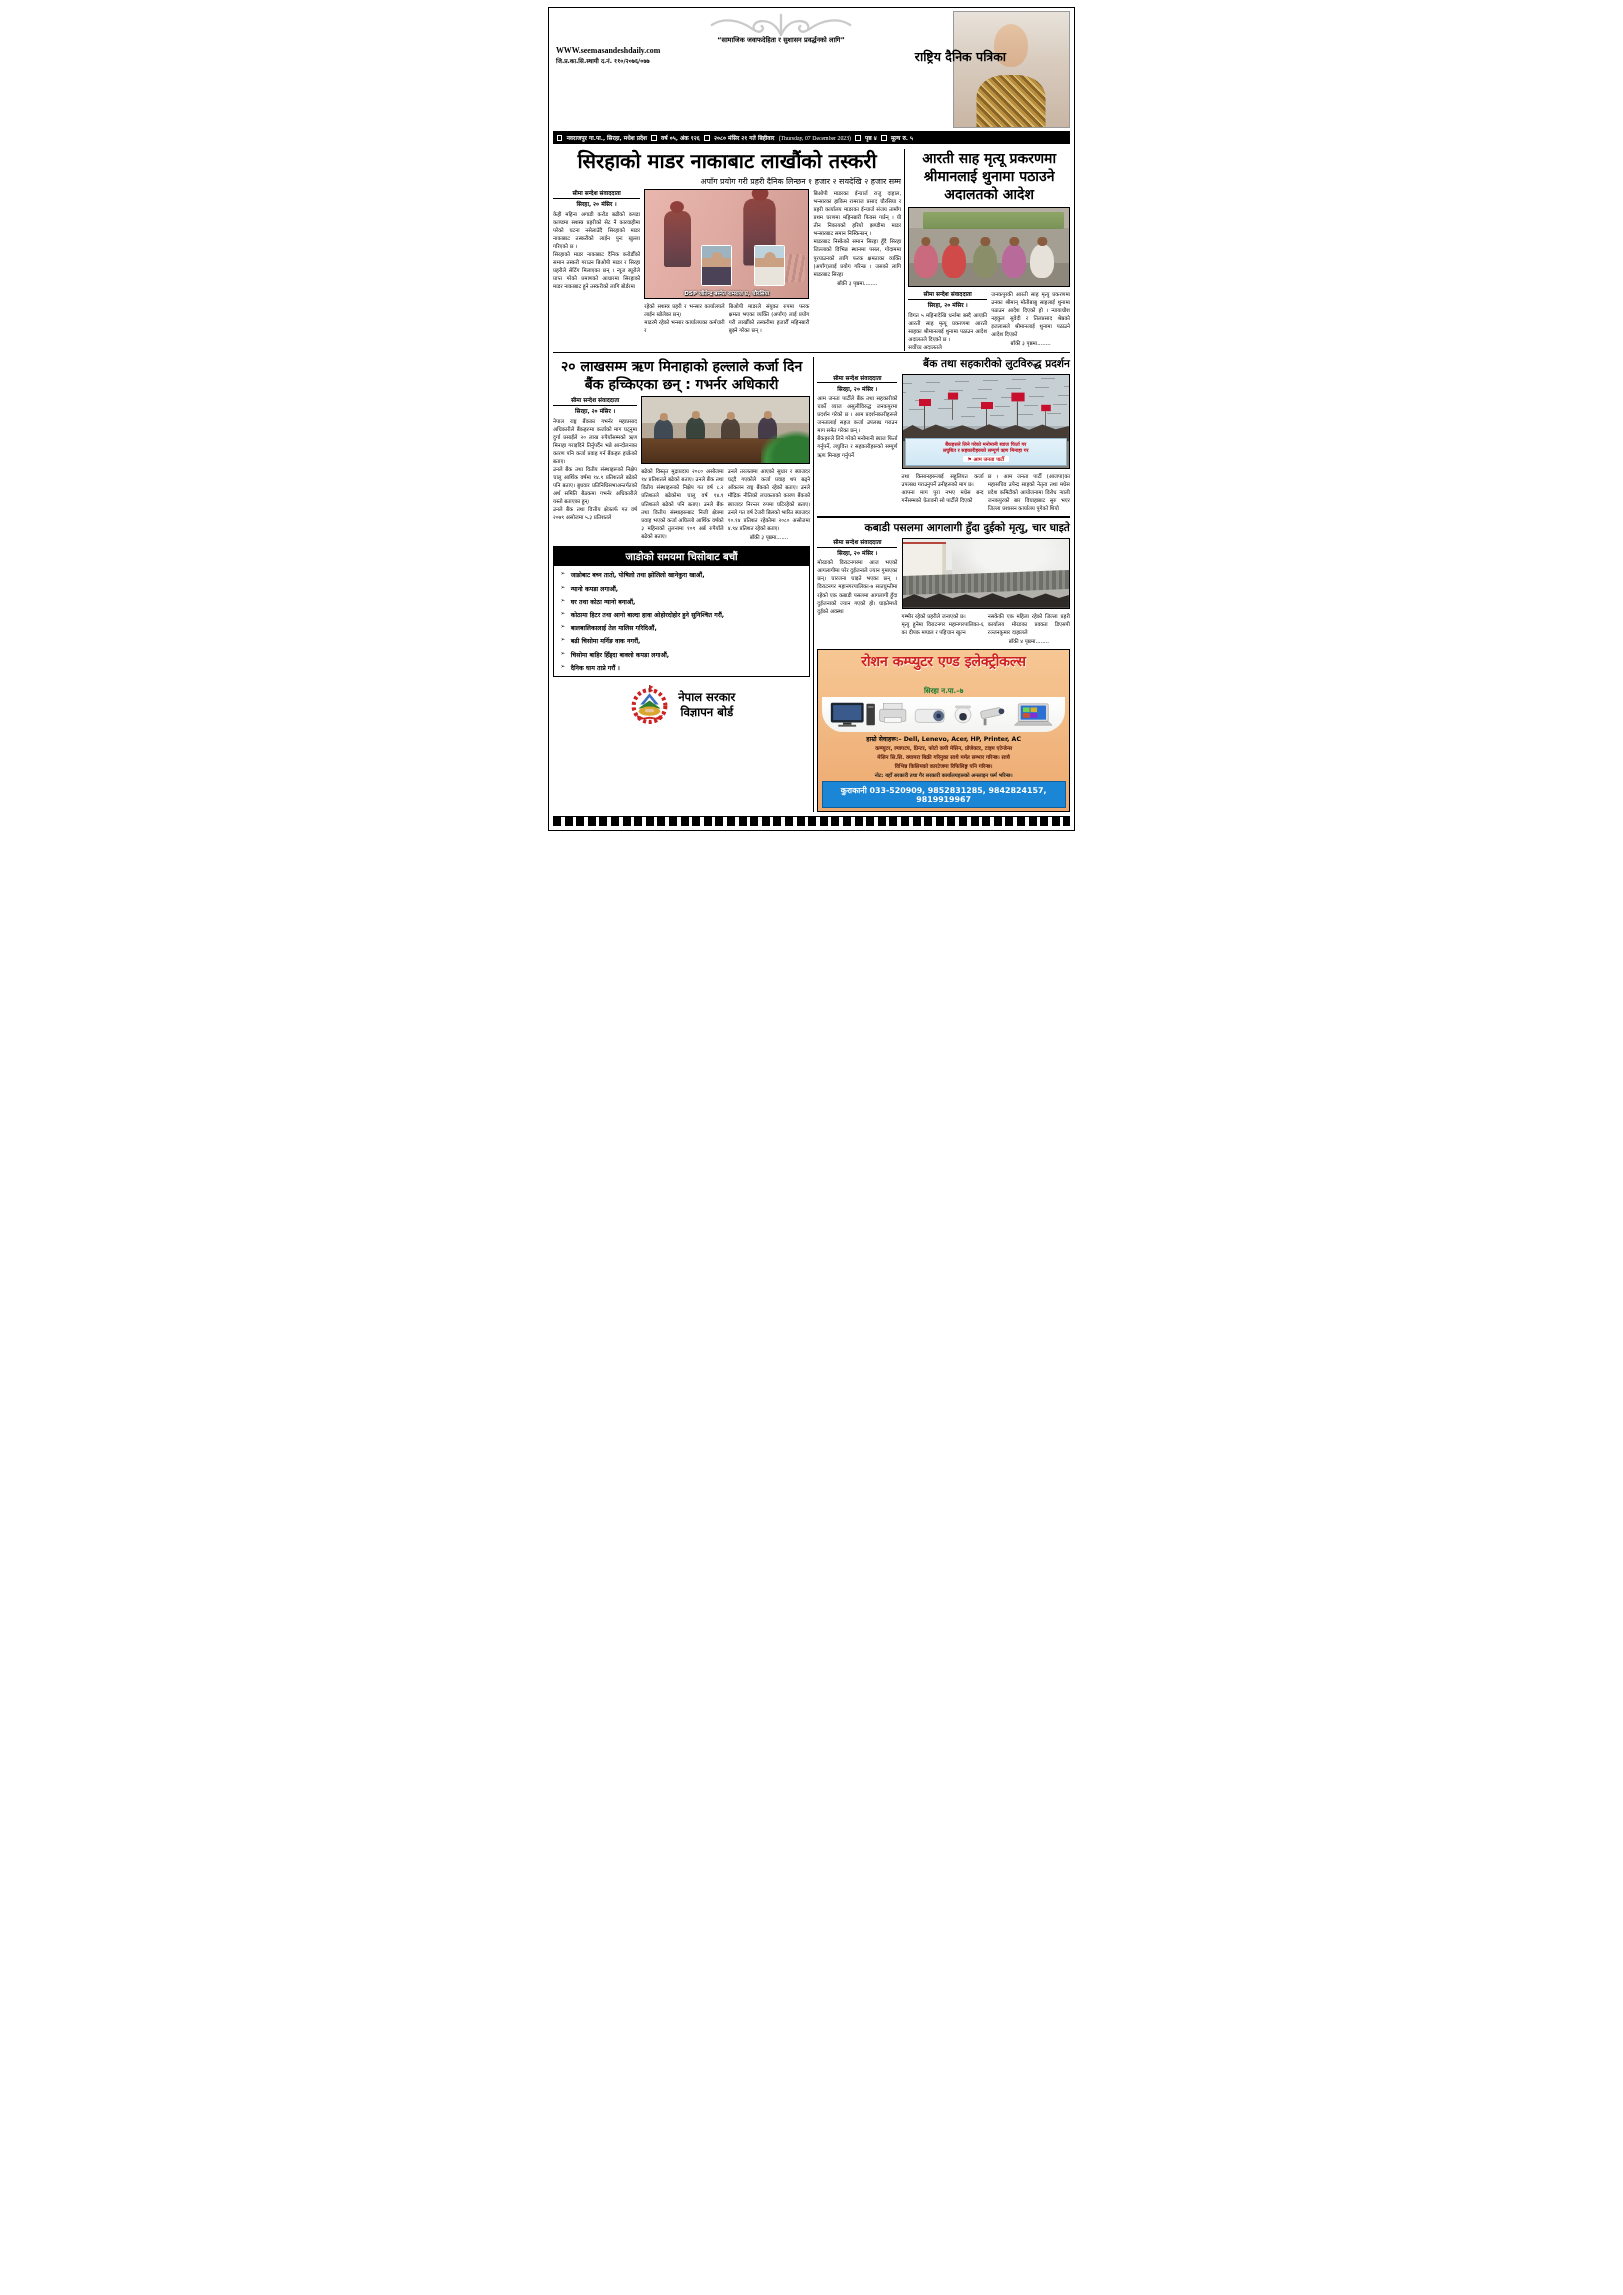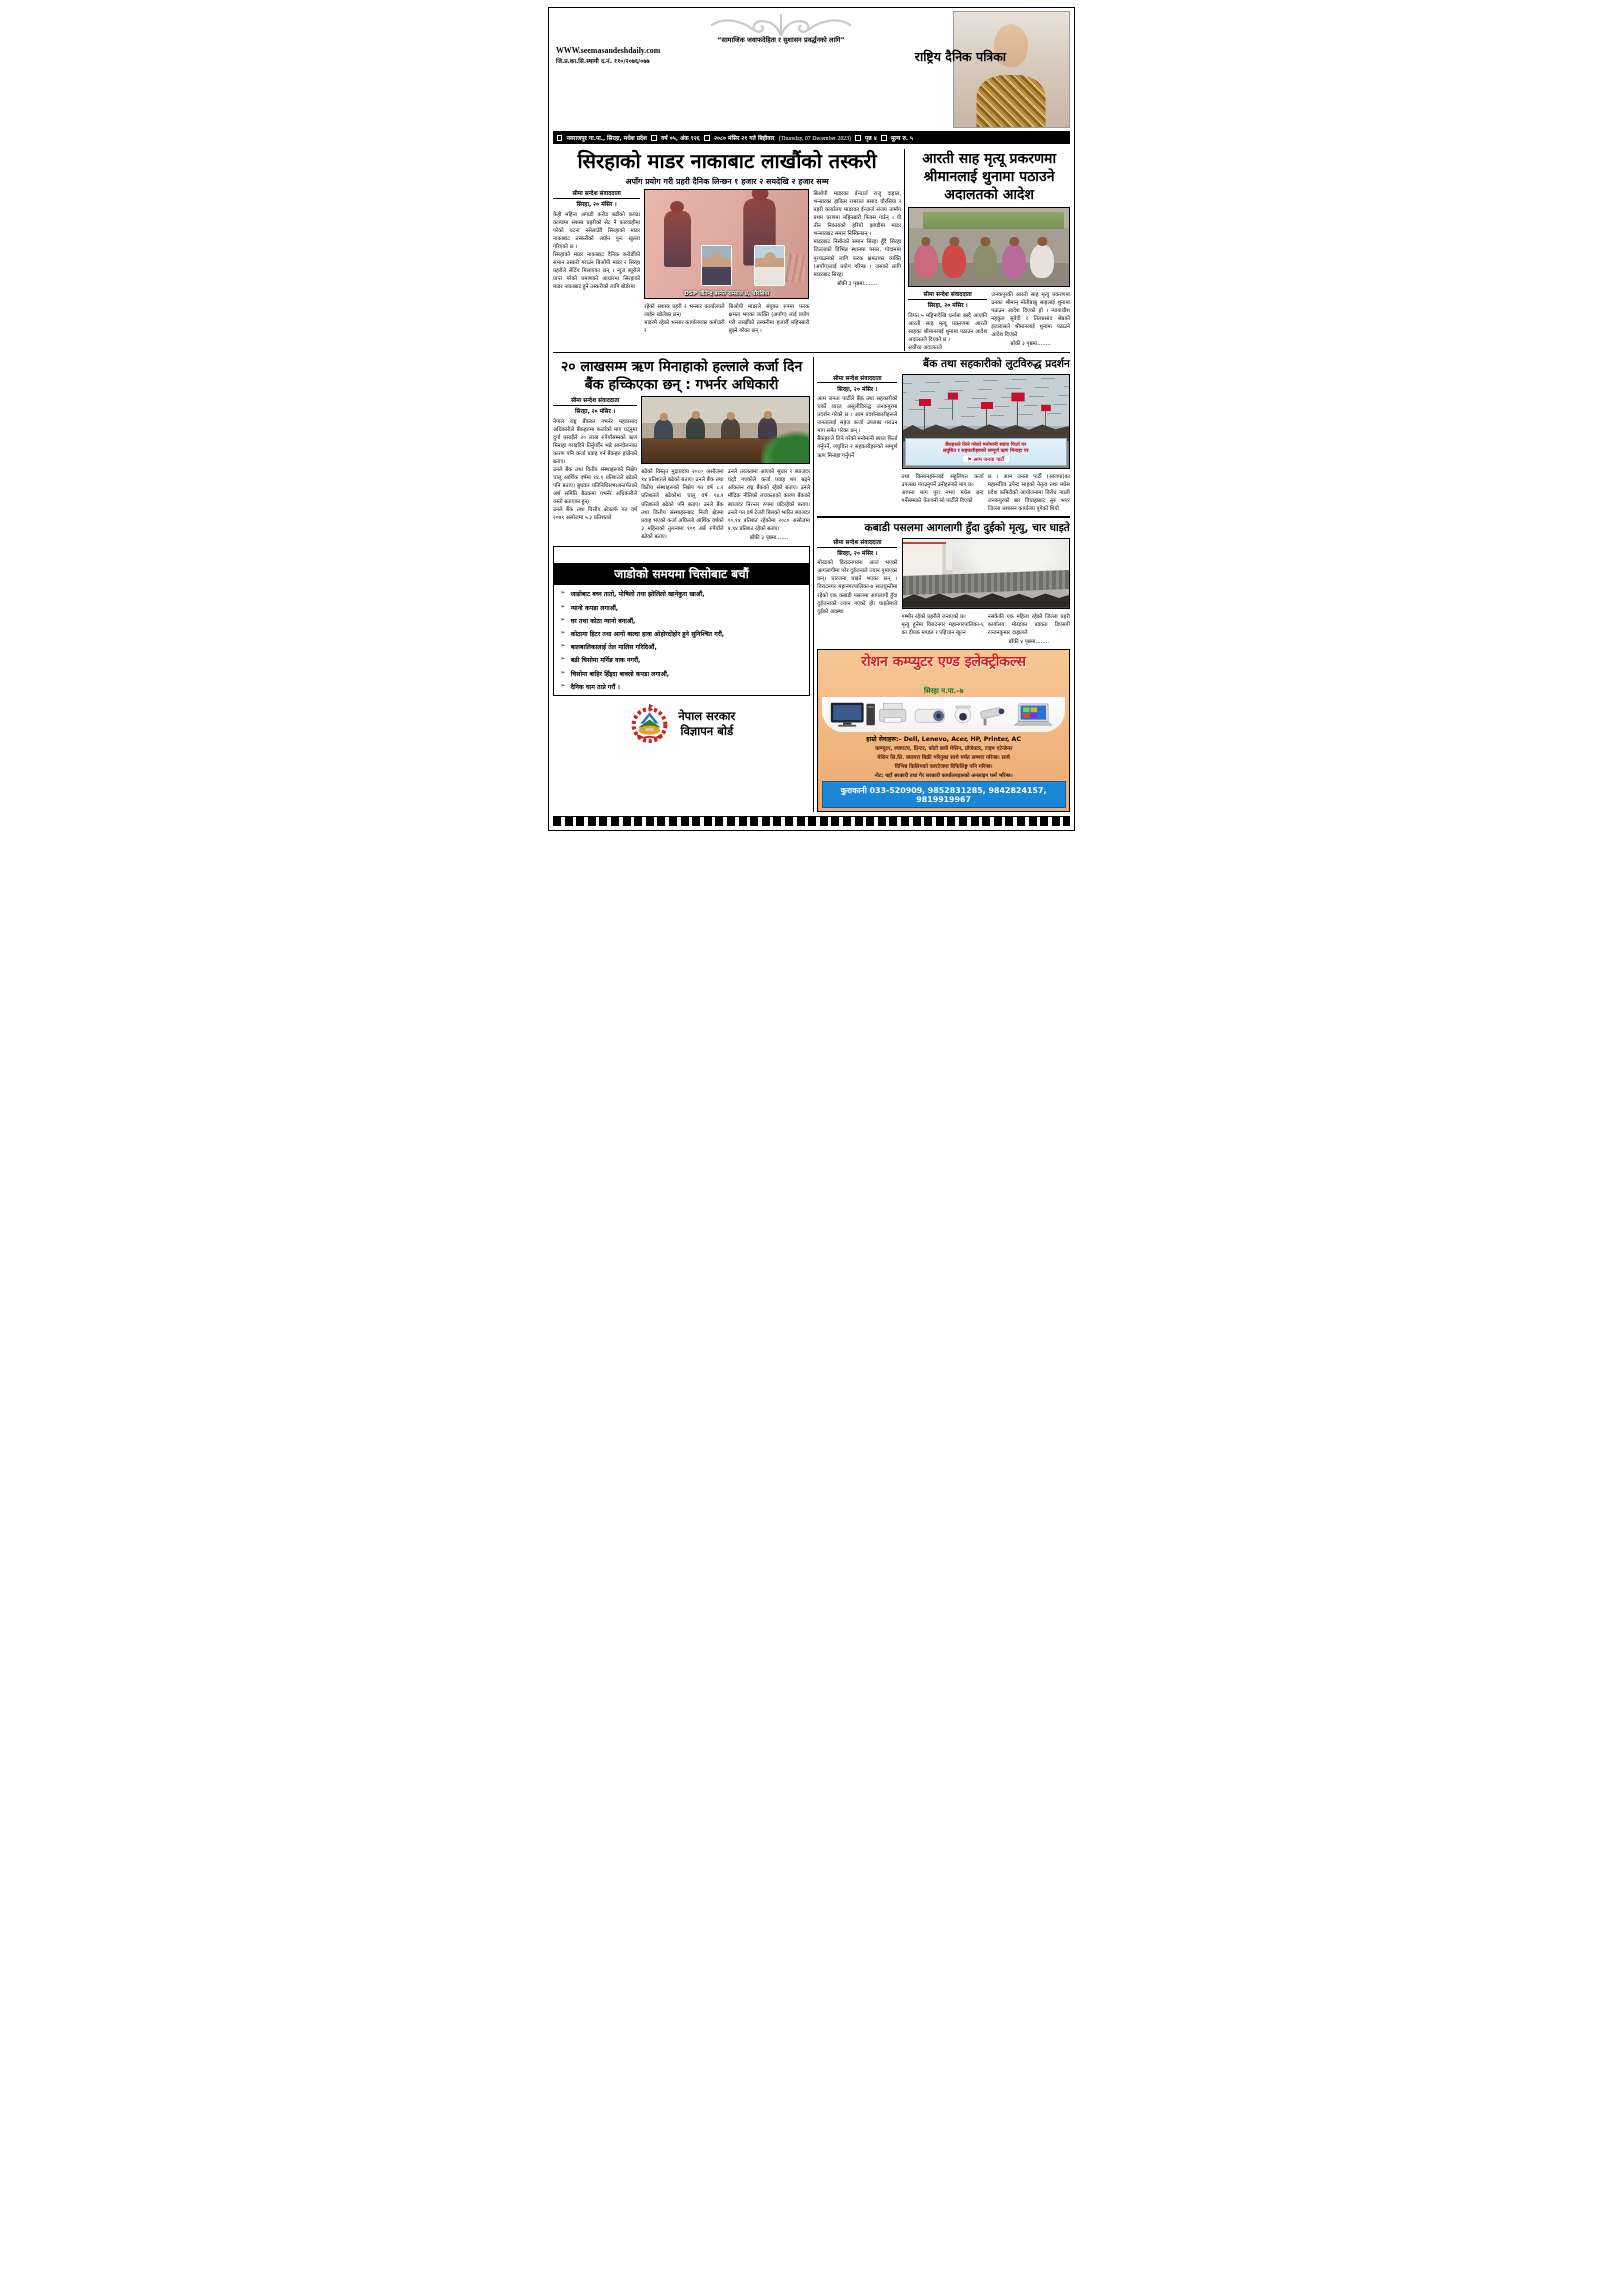--- a/index.html
+++ b/index.html
@@ -28,21 +28,21 @@
 
   
   .datebar{background:#000;color:#fff;display:flex;align-items:center;gap:4.2px;padding:2.8px 3.7px;font-size:5.8px;font-weight:bold;margin-top:3.7px;flex-wrap:nowrap;}
   .sq{flex:none;width:3.7px;height:3.7px;border:0.9px solid #fff;display:inline-block;}
   .en{font-family:"Liberation Serif","DejaVu Serif",serif;font-weight:normal;}
 
   
   .h-xl{font-size:20px;font-weight:bold;text-align:center;line-height:1.25;}
   .h-lg{font-size:14px;font-weight:bold;text-align:center;line-height:1.3;}
   .h-md{font-size:10.6px;font-weight:bold;text-align:right;line-height:1.3;}
-  .subhead{font-size:7.9px;font-weight:bold;text-align:center;margin-top:2.3px;}
+  .subhead{font-size:7.9px;font-weight:normal;text-align:right;margin-top:2.3px;}
   .byline{font-weight:bold;font-size:5.8px;border-bottom:0.9px solid #000;display:block;text-align:center;padding-bottom:0.9px;margin-bottom:1.4px;}
   .dl{font-weight:bold;font-size:5.8px;text-align:center;margin-bottom:1.4px;}
   .cols{display:flex;gap:4.2px;margin-top:3.2px;}
   .coltxt{font-size:5.3px;line-height:1.52;text-align:justify;white-space:pre-line;}
   .cont{text-align:center;font-size:5.3px;margin-top:0.9px;}
   .ph{border:0.9px solid #000;position:relative;overflow:hidden;}
   .cap{position:absolute;bottom:1.4px;left:0;right:0;text-align:center;color:#fff;font-weight:bold;font-size:5.6px;text-shadow:0.5px 0.5px 0.9px #000,0 0 1.9px #000;}
   .vdiv{width:0.9px;background:#000;margin:0 3.2px;flex:none;}
   .hdiv{height:1.4px;background:#000;margin:4.2px 0 3.2px;}
 
@@ -100,21 +100,21 @@
   .fence{position:absolute;left:0;right:0;bottom:15.7px;height:19.4px;background:repeating-linear-gradient(90deg,#6f6f6a 0 3.2px,#8b8b85 3.2px 6.5px);transform:skewY(-2deg);}
   .crowd2{position:absolute;left:0;right:0;bottom:0;height:15.7px;background:#2e2a27;
           clip-path:polygon(0 45%,7% 15%,14% 42%,22% 10%,30% 40%,38% 14%,46% 42%,54% 8%,62% 38%,70% 12%,78% 40%,86% 10%,94% 38%,100% 20%,100% 100%,0 100%);}
 
   .sectionB{display:flex;margin-top:0.9px;border-top:1.4px solid #000;padding-top:3.7px;}
   .colL{width:257px;flex:none;}
   .colR{flex:1;min-width:0;}
 
   
   .psa{border:1.9px solid #000;margin-top:5.6px;}
-  .psa-title{background:#000;color:#fff;text-align:center;font-size:12px;font-weight:bold;padding:2.3px 1.9px;margin-top:16px;}
+  .psa-title{background:#000;color:#fff;text-align:center;font-size:10px;font-weight:bold;padding:2.3px 1.9px;}
   .psa ul{list-style:none;margin:4.6px 5.6px;padding:0;}
   .psa li{font-size:6.2px;font-weight:bold;margin:4.2px 0;padding-left:11px;position:relative;}
   .psa li::before{content:"\27A2";position:absolute;left:0.9px;top:0;font-size:5.6px;}
   .gov-board{display:flex;align-items:center;justify-content:center;gap:7.4px;margin:5.6px 0 1.9px;}
   .gb-text{font-size:11.6px;font-weight:bold;text-align:center;line-height:1.35;}
 
   
   .ad{border:1.4px solid #000;margin-top:4.6px;background:linear-gradient(#f6c794,#eda96f);padding:3.2px 3.2px 2.8px;text-align:center;}
   .ad-title{color:#d01f1f;font-size:14px;font-weight:bold;text-shadow:0.5px 0.5px 0 #fff;line-height:1.1;}
   .ad-sub{color:#157a2e;font-size:7px;font-weight:bold;margin-top:17px;}

